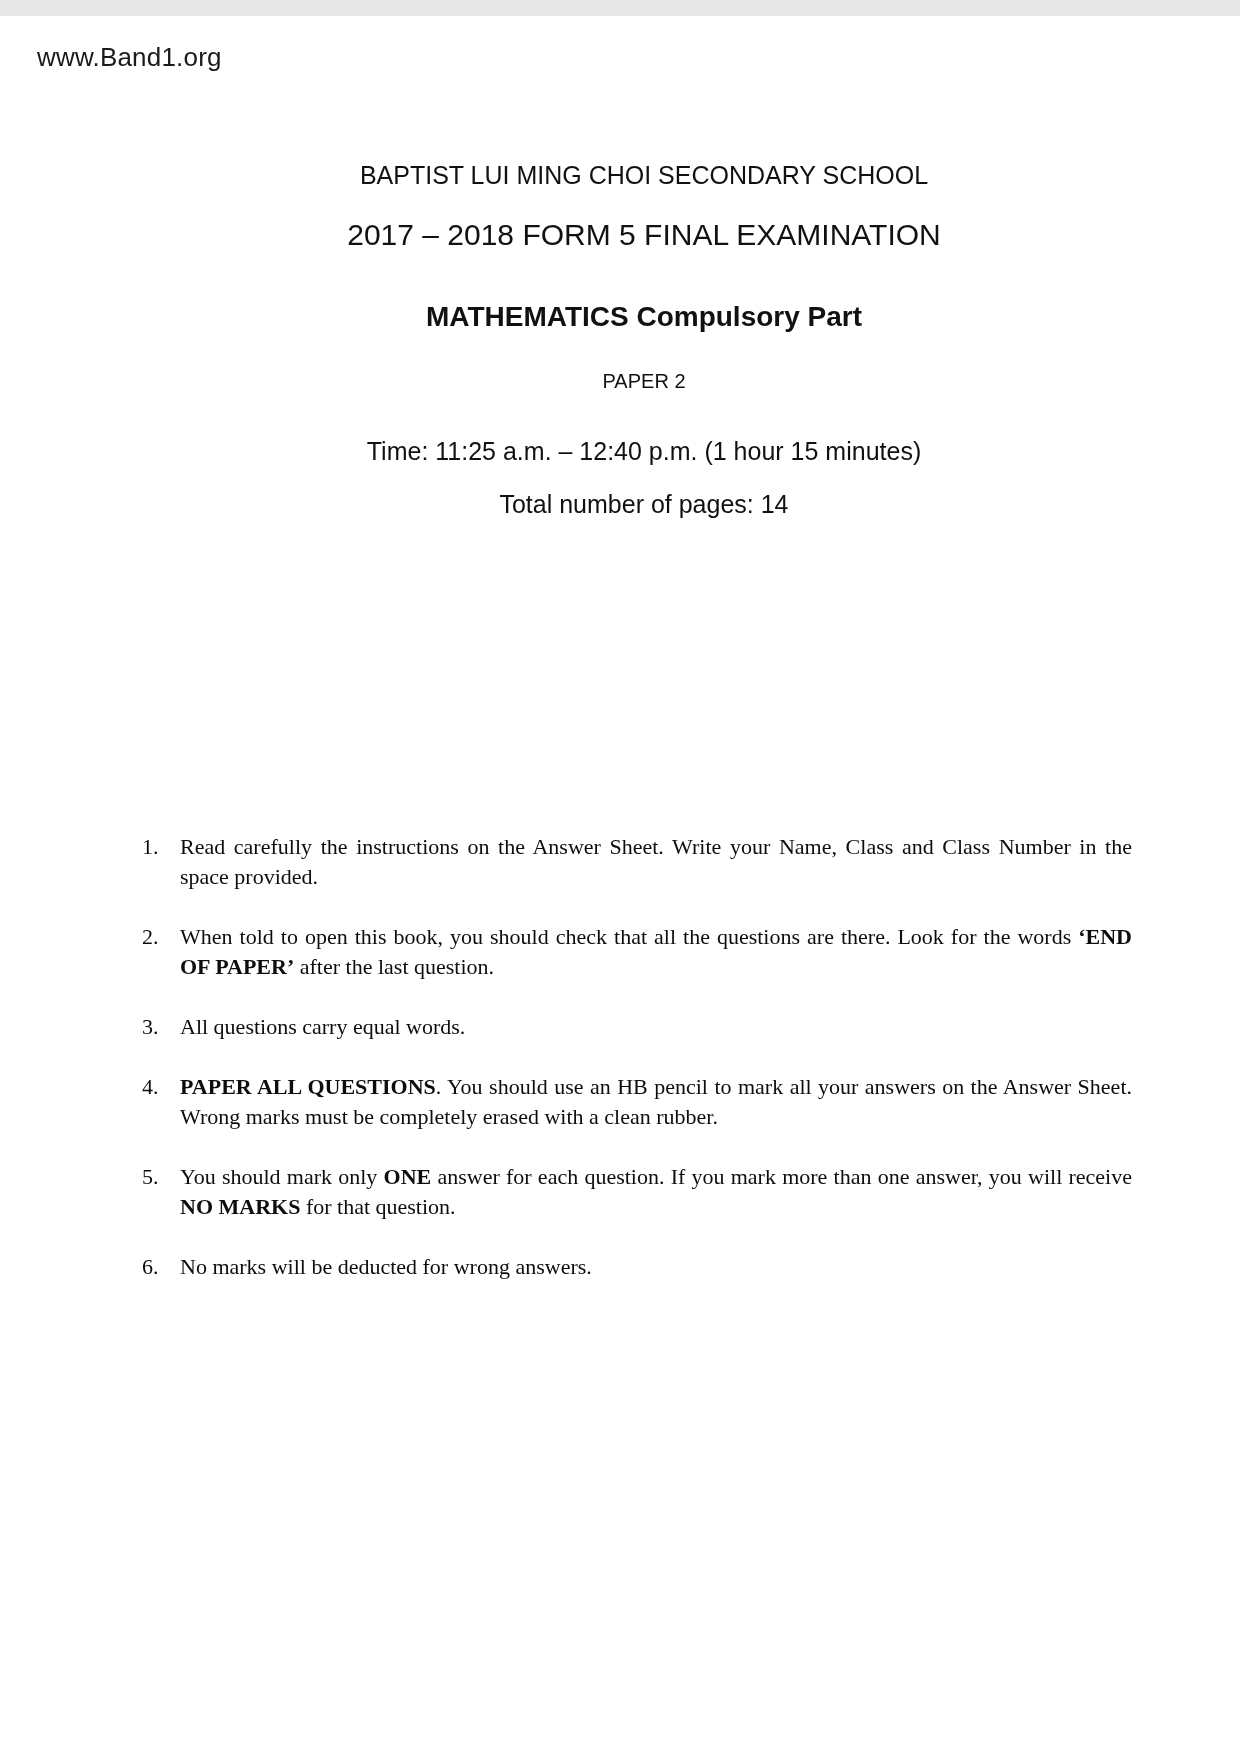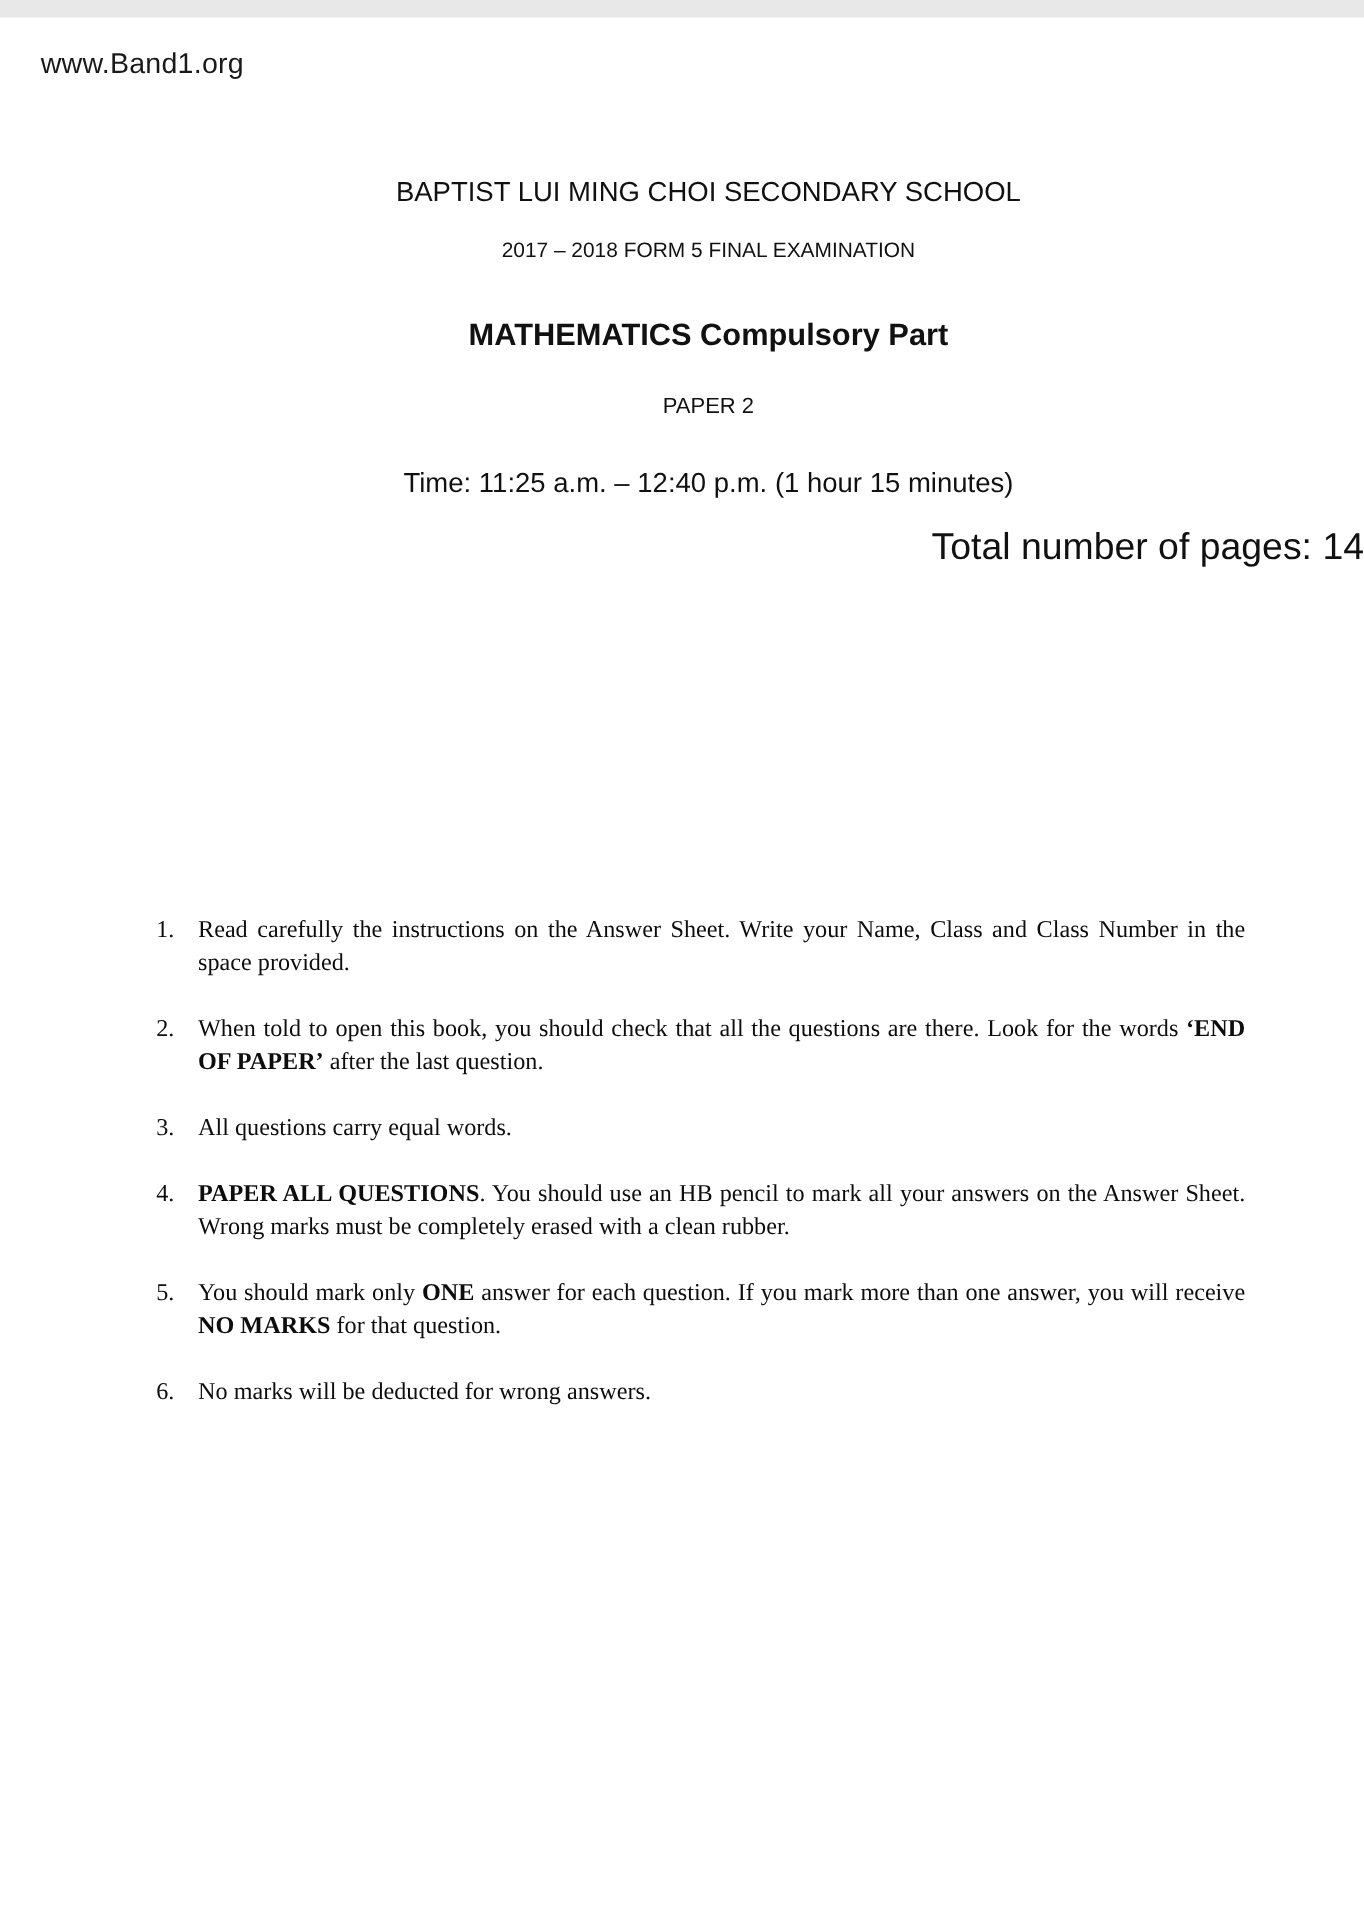--- a/index.html
+++ b/index.html
@@ -25,26 +25,26 @@
     letter-spacing: 0.2px;
   }
 
   .centered {
     padding-left: 48px;            
     text-align: center;
     font-family: "Liberation Sans", sans-serif;
   }
 
   .school   { margin-top: 145px; font-size: 25px; font-weight: 400; }
-  .exam     { margin-top: 28px;  font-size: 19px; font-weight: 400; }
+  .exam     { margin-top: 28px;  font-size: 30px; font-weight: 400; }
   .subject  { margin-top: 49px;  font-size: 28px; font-weight: 700; }
   .paper    { margin-top: 37px;  font-size: 20px; font-weight: 400; }
   .date     { margin-top: 123px; font-size: 25px; }
   .time     { margin-top: 44px;  font-size: 25px; }
-  .total    { margin-top: 24px;  font-size: 34px; text-align: right; }
+  .total    { margin-top: 24px;  font-size: 25px; }
 
   .date sup {
     font-size: 15px;
     vertical-align: super;
     line-height: 0;
   }
 
   .instructions {
     margin-top: 313px;
     margin-left: 142px;

